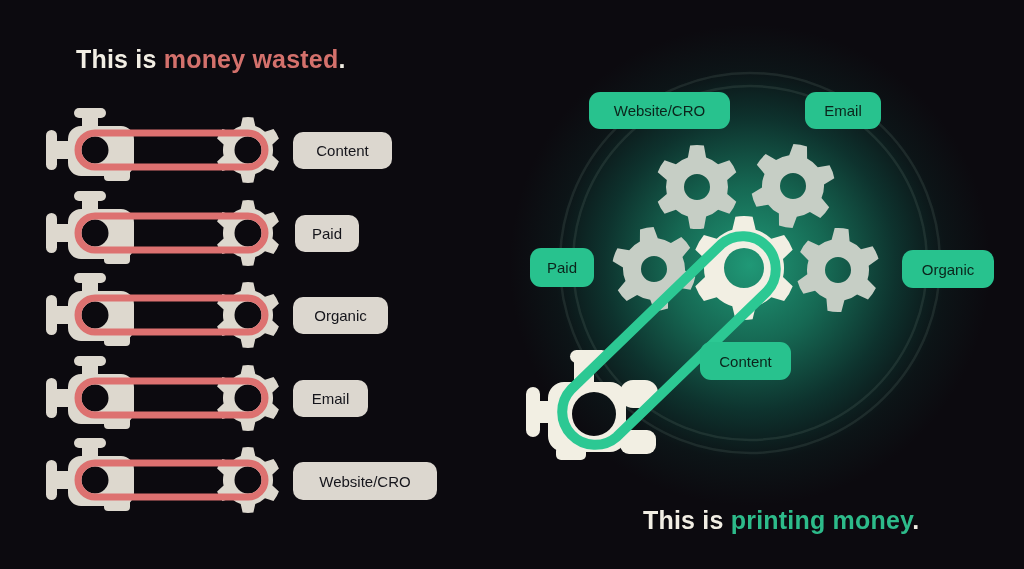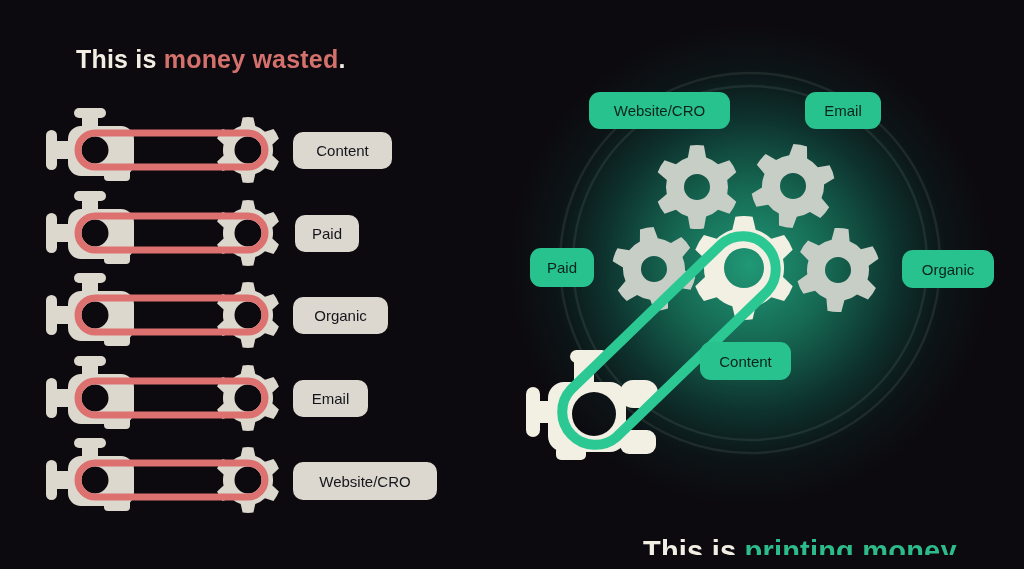--- a/index.html
+++ b/index.html
@@ -17,22 +17,22 @@
       rgba(13,46,43,0.28) 60%,
       rgba(12,10,15,0) 74%);
   }
   .title{
     position:absolute;left:76px;top:45px;
     font-size:25px;font-weight:700;color:#f2eee4;letter-spacing:0.2px;white-space:pre;
   }
   .hl-red{color:#d4716c;}
   .hl-green{color:#2dbb8a;}
   .caption{
-    position:absolute;left:643px;top:535px;
-    font-size:29px;font-weight:700;color:#f2eee4;letter-spacing:0.2px;white-space:pre;
+    position:absolute;left:643px;top:506px;
+    font-size:25px;font-weight:700;color:#f2eee4;letter-spacing:0.2px;white-space:pre;
   }
   .unit{position:absolute;left:46px;}
   .pill{
     position:absolute;display:flex;align-items:center;justify-content:center;
     font-size:15px;font-weight:500;box-sizing:border-box;white-space:nowrap;
   }
   .pill-cream{background:#dcd7cf;color:#15151b;border-radius:10px;}
   .pill-green{background:#28c28e;color:#0b241b;border-radius:11px;}
   .ring{fill:none;stroke:rgba(185,214,199,0.10);stroke-width:2.5;}
   .gear-left{fill:#ddd8ce;}

